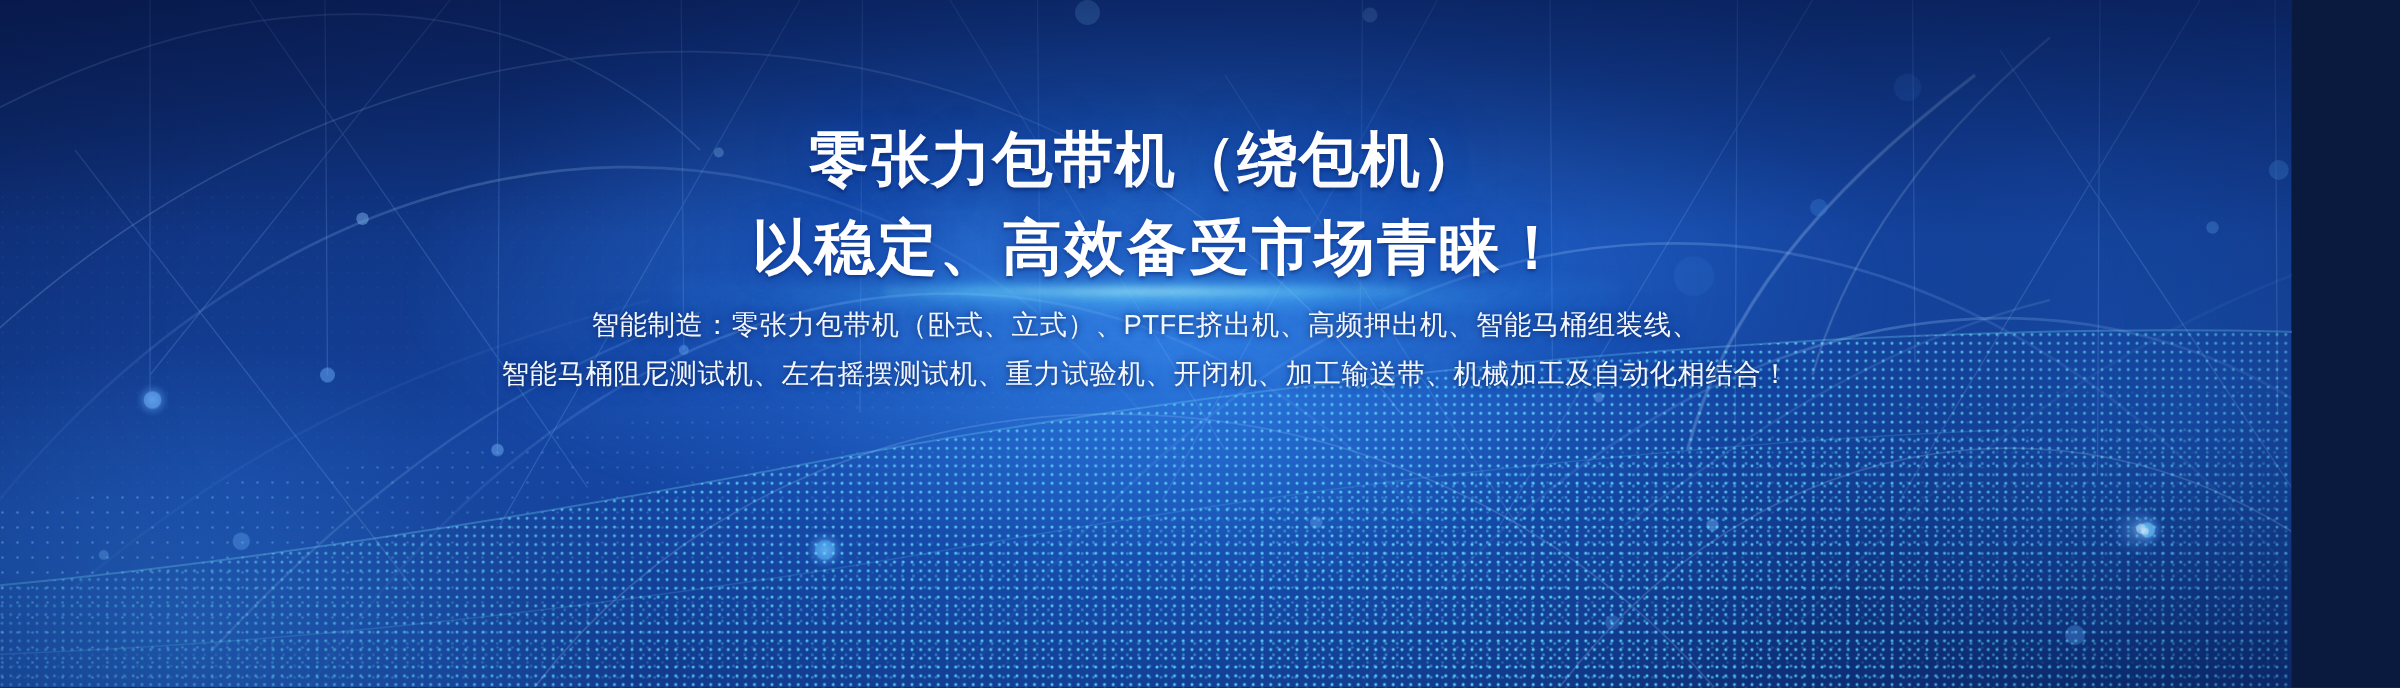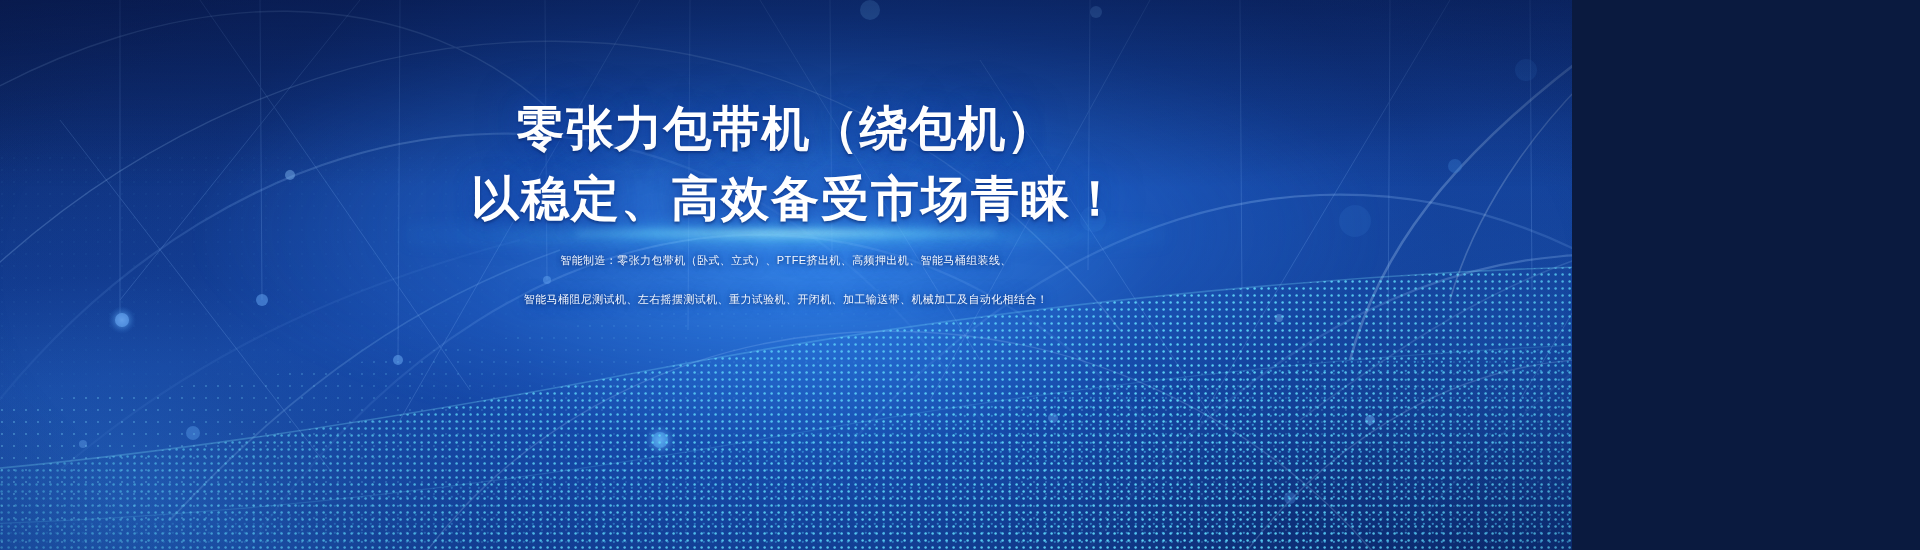--- a/index.html
+++ b/index.html
@@ -2,21 +2,21 @@
 <html><head>
 <meta charset="utf-8">
 <style>
   html, body {
     margin: 0;
     padding: 0;
     background: #0a1a3f;
   }
   #banner {
     position: relative;
-    width: 1572px;
+    width: 1833px;
     height: 550px;
     overflow: hidden;
     font-family: "Liberation Sans", "DejaVu Sans", sans-serif;
     background: #404040;
     text-decoration: underline;
   }
 
   
   .layer { position: absolute; inset: 0; }
 
@@ -108,21 +108,21 @@
   }
   .headline-2 {
     position: absolute; left: 0; right: 0; top: 168px;
     font-size: 48px; line-height: 62px;
     letter-spacing: 2px;
     padding-left: 20px;
   }
   .subline {
     position: absolute; left: 0; right: 0;
     color: #f2f7ff;
-    font-size: 11px;
+    font-size: 22px;
     line-height: 26px;
     letter-spacing: 0.4px;
     text-shadow: 0 1px 5px rgba(8,28,80,0.8), 0 0 16px rgba(20,70,170,0.55);
   }
   .subline-1 { top: 247px; }
   .subline-2 { top: 286px; }
 </style>
 </head>
 <body>
 

